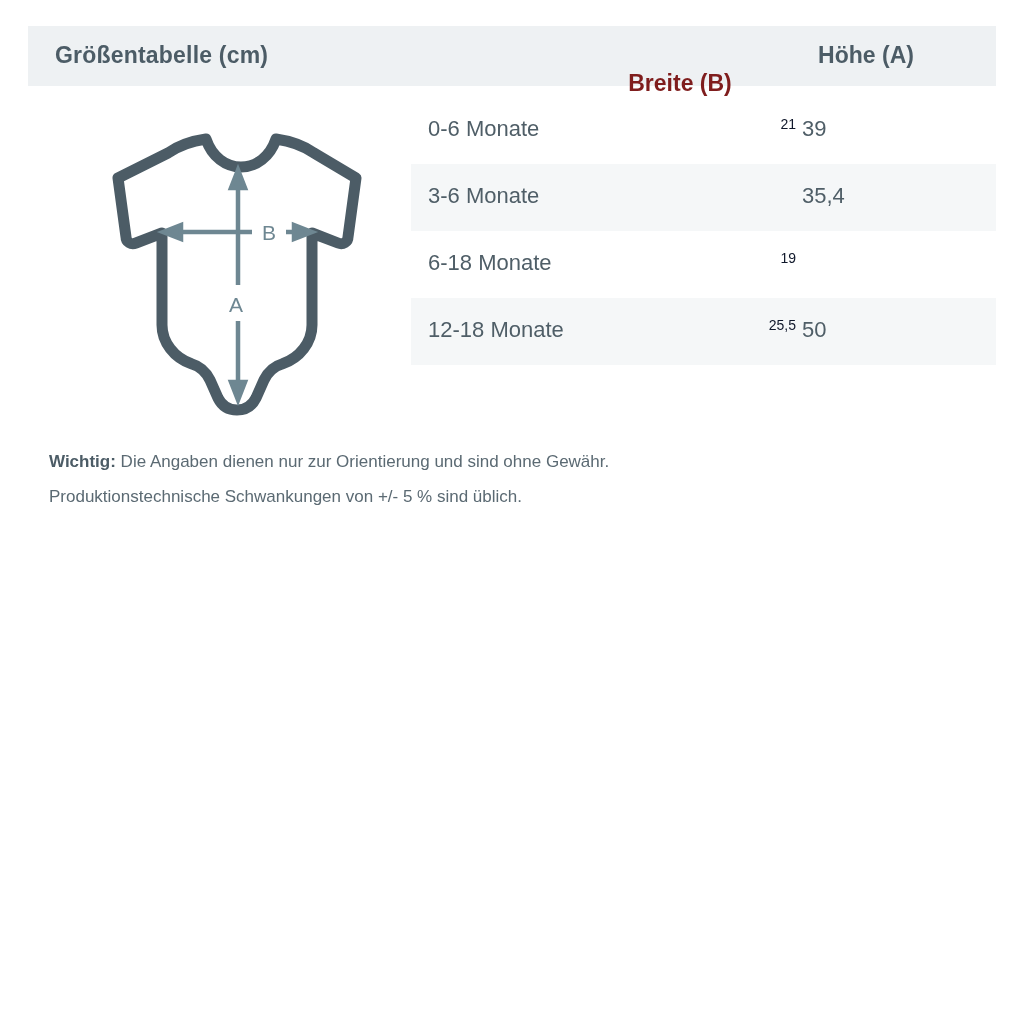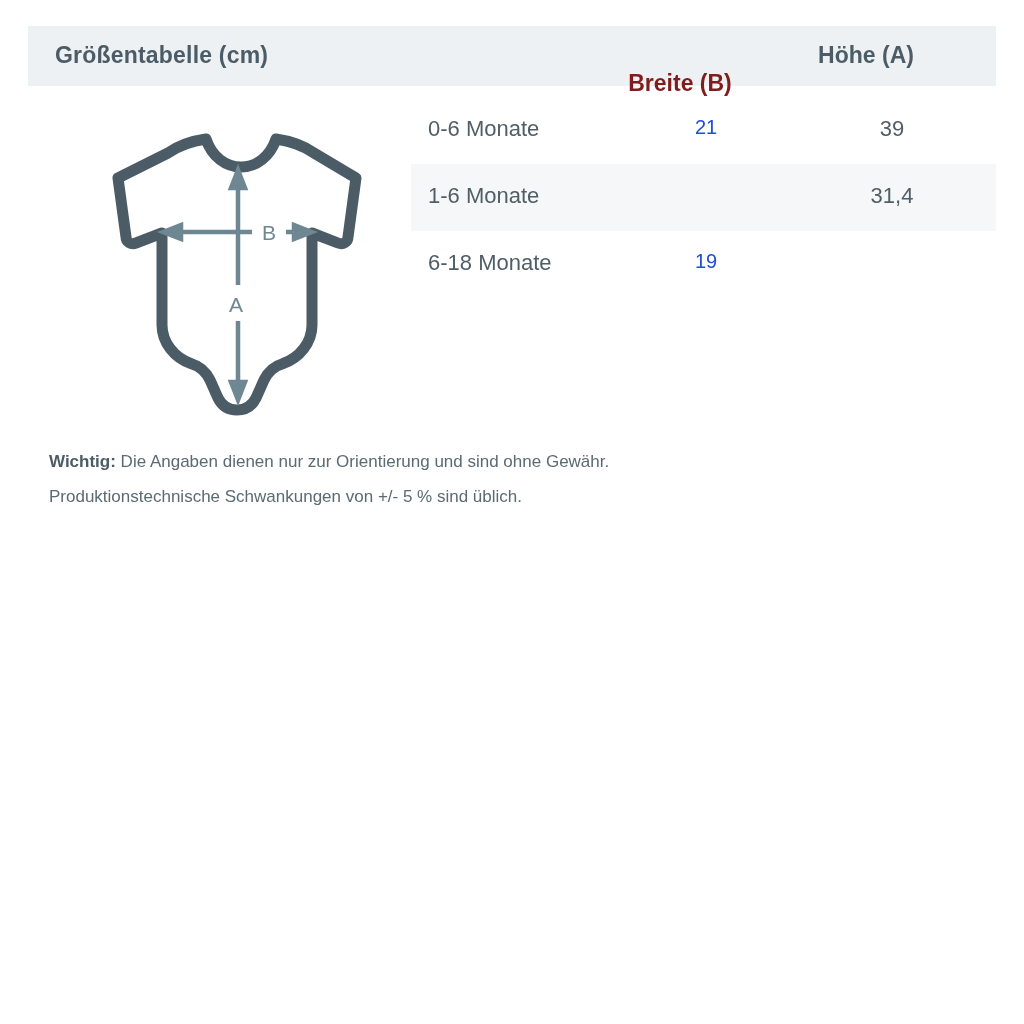--- a/index.html
+++ b/index.html
@@ -85,30 +85,30 @@
     top: 19px;
     font-size: 22px;
     color: #4f5e67;
     white-space: nowrap;
   }
   .row .cell-b {
     position: absolute;
     left: 205px;
     top: 19px;
     width: 180px;
-    text-align: center;
-    font-size: 20px;
-    color: #1d4ed8;
+    text-align: right;
+    font-size: 14px;
+    color: #0f172a;
   }
   .row .cell-a {
     position: absolute;
     left: 391px;
     top: 19px;
     width: 180px;
-    text-align: center;
+    text-align: left;
     font-size: 22px;
     color: #4f5e67;
   }
 
   
   .illustration {
     position: absolute;
     left: 60px;
     top: 110px;
     width: 330px;
@@ -192,29 +192,34 @@
 
   <div class="rows">
 
     <div class="row">
       <div class="cell-label">0-6 Monate</div>
       <div class="cell-b">21</div>
       <div class="cell-a">39</div>
     </div>
 
     <div class="row alt">
-      <div class="cell-label">1-6 Monate</div>
-      <div class="cell-a">31,4</div>
+      <div class="cell-label">3-6 Monate</div>
+      <div class="cell-a">35,4</div>
     </div>
 
     <div class="row">
       <div class="cell-label">6-18 Monate</div>
       <div class="cell-b">19</div>
     </div>
 
+    <div class="row alt">
+      <div class="cell-label">12-18 Monate</div>
+      <div class="cell-b">25,5</div>
+      <div class="cell-a">50</div>
+    </div>
 
   </div>
 
   <div class="note">
     <span><b>Wichtig:</b><span> Die Angaben dienen nur zur Orientierung und sind ohne Gewähr.</span></span><br>
     <span>Produktionstechnische Schwankungen von +/- 5 % sind üblich.</span>
   </div>
 
 </div>
 

